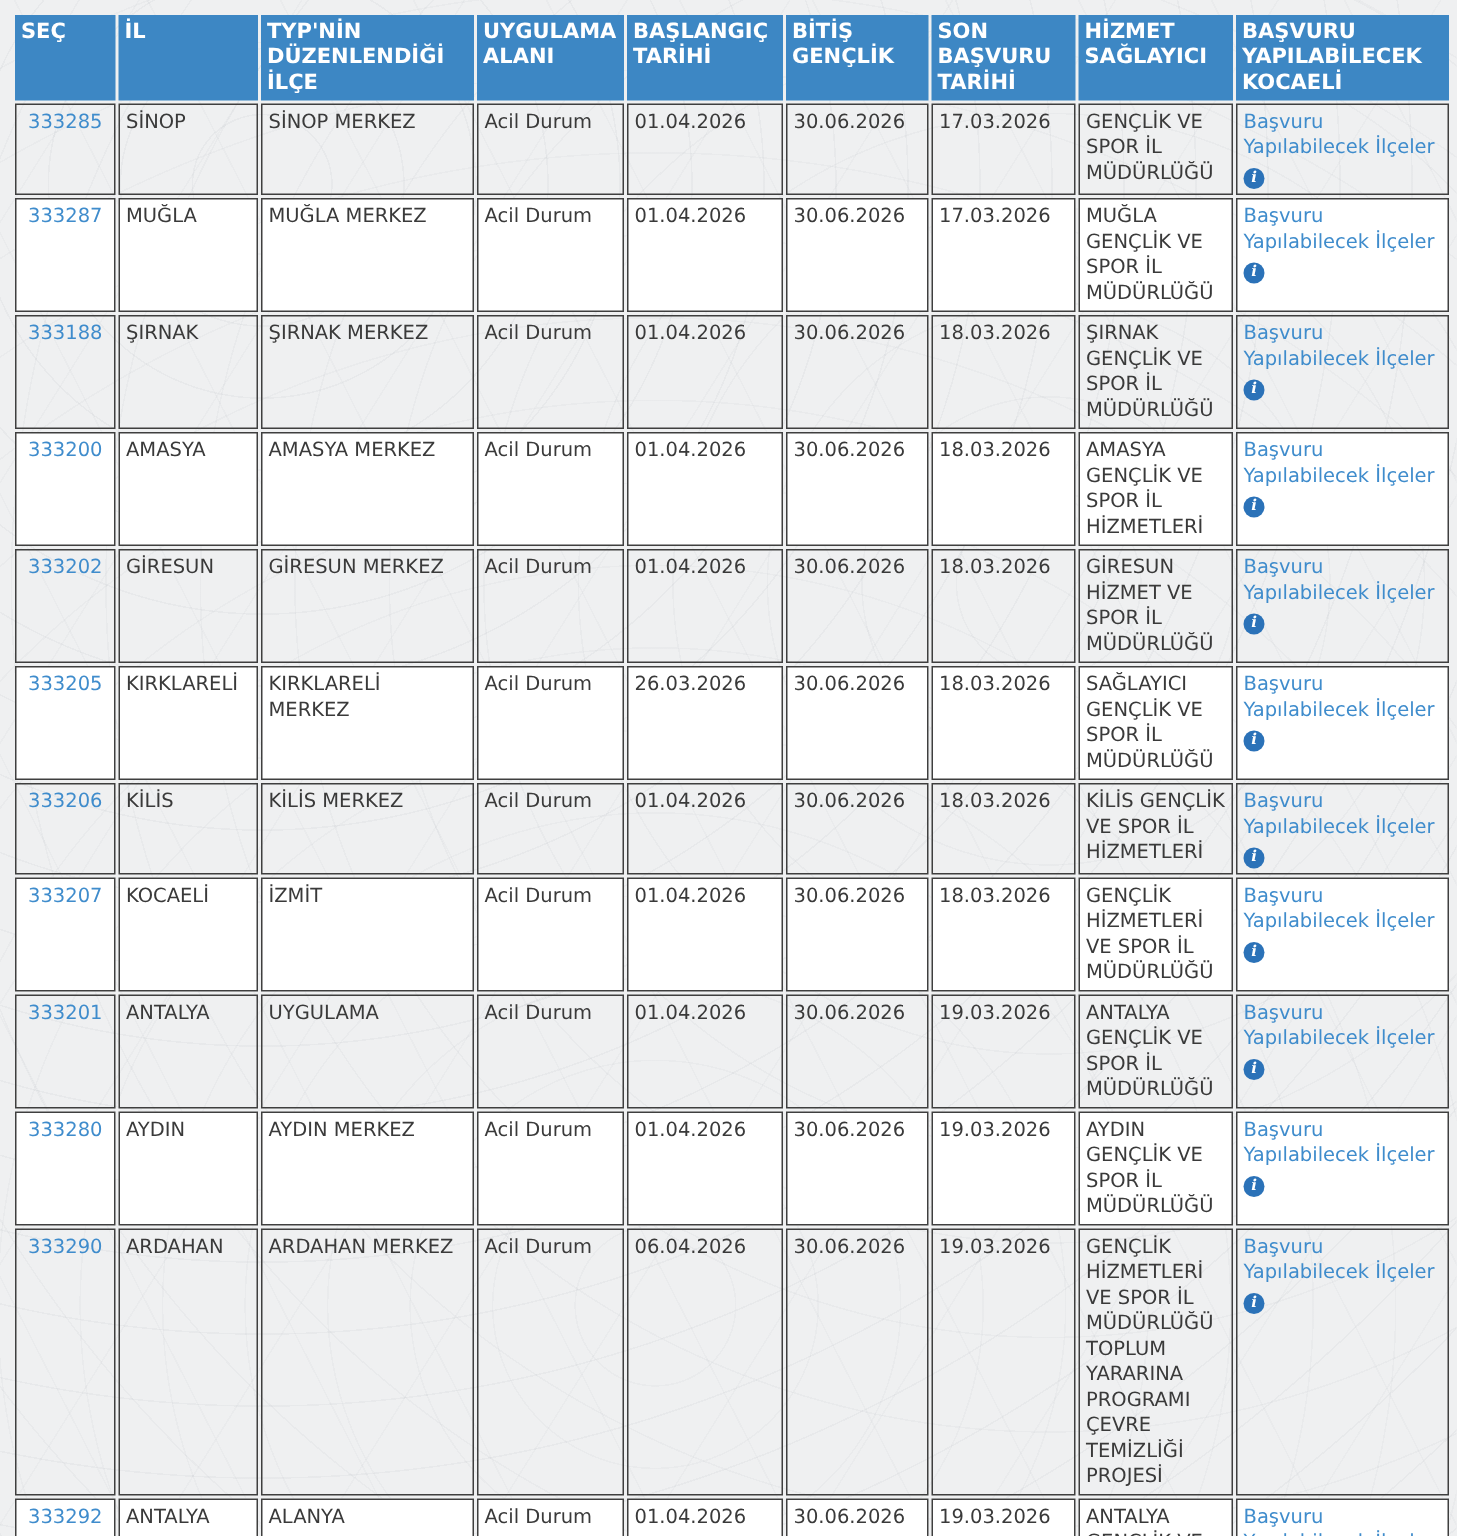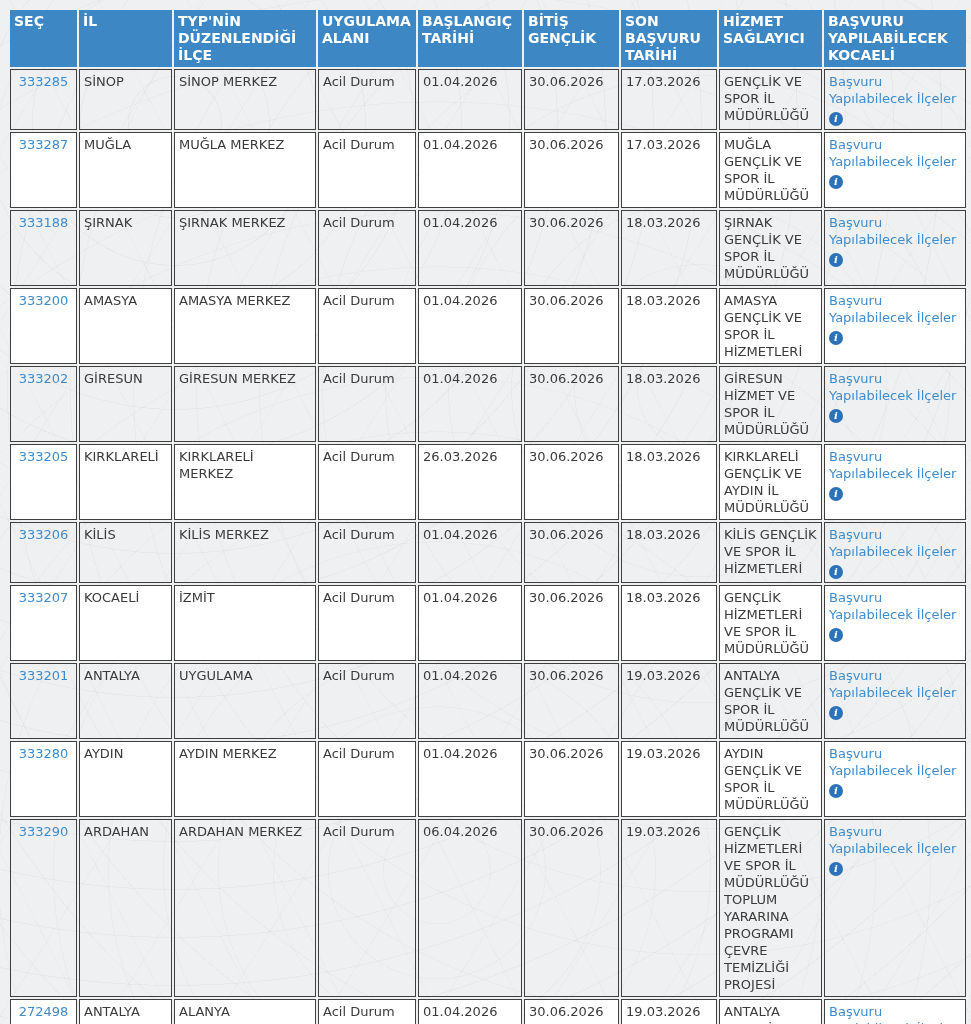--- a/index.html
+++ b/index.html
@@ -150,21 +150,21 @@
           <td><a class="apply-link"><span>Başvuru Yapılabilecek İlçeler</span> <span class="info-icon">i</span></a></td>
         </tr>
         <tr>
           <td class="c-sec"><a class="id-link">333205</a></td>
           <td>KIRKLARELİ</td>
           <td>KIRKLARELİ MERKEZ</td>
           <td>Acil Durum</td>
           <td>26.03.2026</td>
           <td>30.06.2026</td>
           <td>18.03.2026</td>
-          <td>KIRKLARELİ GENÇLİK VE AYDIN İL MÜDÜRLÜĞÜ</td>
+          <td>SAĞLAYICI GENÇLİK VE SPOR İL MÜDÜRLÜĞÜ</td>
           <td><a class="apply-link"><span>Başvuru Yapılabilecek İlçeler</span> <span class="info-icon">i</span></a></td>
         </tr>
         <tr>
           <td class="c-sec"><a class="id-link">333206</a></td>
           <td>KİLİS</td>
           <td>KİLİS MERKEZ</td>
           <td>Acil Durum</td>
           <td>01.04.2026</td>
           <td>30.06.2026</td>
           <td>18.03.2026</td>
@@ -209,21 +209,21 @@
           <td>ARDAHAN</td>
           <td>ARDAHAN MERKEZ</td>
           <td>Acil Durum</td>
           <td>06.04.2026</td>
           <td>30.06.2026</td>
           <td>19.03.2026</td>
           <td>GENÇLİK HİZMETLERİ VE SPOR İL MÜDÜRLÜĞÜ TOPLUM YARARINA PROGRAMI ÇEVRE TEMİZLİĞİ PROJESİ</td>
           <td><a class="apply-link"><span>Başvuru Yapılabilecek İlçeler</span> <span class="info-icon">i</span></a></td>
         </tr>
         <tr>
-          <td class="c-sec"><a class="id-link">272498</a></td>
+          <td class="c-sec"><a class="id-link">333292</a></td>
           <td>ANTALYA</td>
           <td>ALANYA</td>
           <td>Acil Durum</td>
           <td>01.04.2026</td>
           <td>30.06.2026</td>
           <td>19.03.2026</td>
           <td>ANTALYA GENÇLİK VE SPOR İL MÜDÜRLÜĞÜ</td>
           <td><a class="apply-link"><span>Başvuru Yapılabilecek İlçeler</span> </a></td>
         </tr>
       </tbody>

